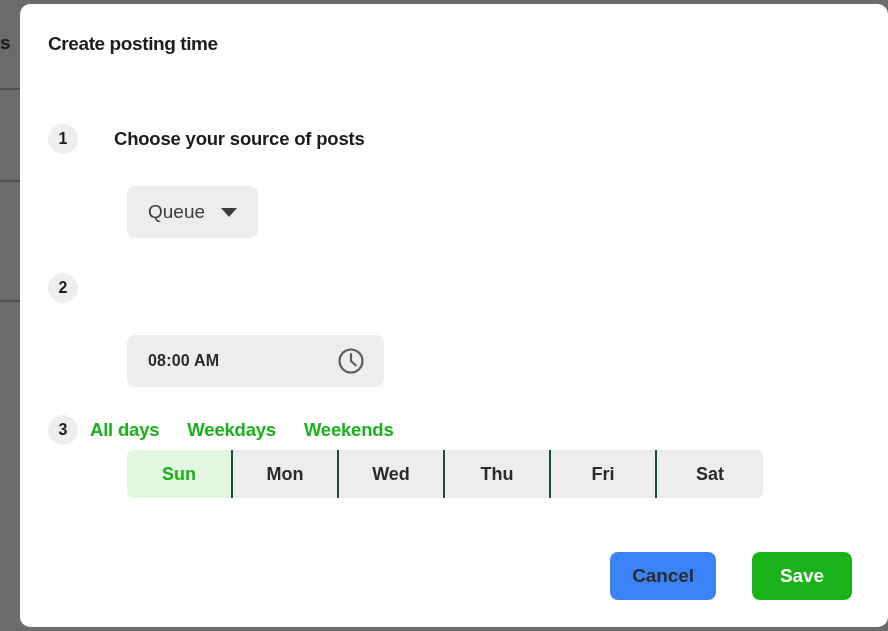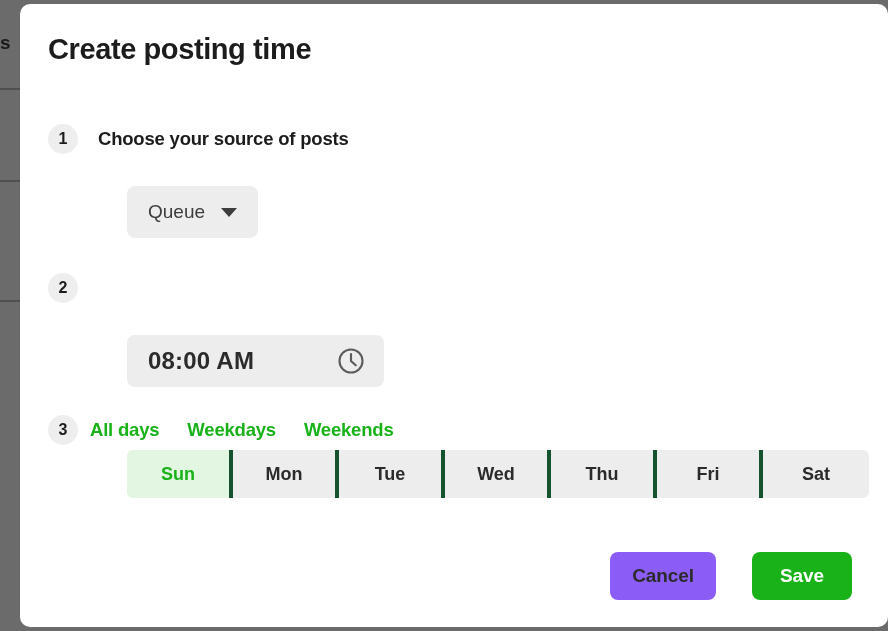--- a/index.html
+++ b/index.html
@@ -48,21 +48,21 @@
     background: #ffffff;
     border-radius: 10px;
     box-sizing: border-box;
     overflow: hidden;
   }
 
   #modal-title {
     position: absolute;
     left: 28px;
     top: 29px;
-    font-size: 29px;
+    font-size: 19px;
     font-weight: bold;
     color: #1c1c1c;
     letter-spacing: -0.4px;
   }
 
   
   .step {
     position: absolute;
     left: 28px;
   }
@@ -78,21 +78,21 @@
     background: #eeeeee;
     color: #1c1c1c;
     font-size: 16px;
     font-weight: bold;
     display: flex;
     align-items: center;
     justify-content: center;
     flex: none;
   }
   .step-title {
-    margin-left: 20px;
+    margin-left: 36px;
     font-size: 18.5px;
     font-weight: bold;
     color: #1c1c1c;
     letter-spacing: -0.2px;
     white-space: nowrap;
   }
 
   
   .quick-links {
     display: flex;
@@ -145,21 +145,21 @@
     background: #ededed;
     border-radius: 8px;
     display: flex;
     align-items: center;
     justify-content: space-between;
     padding: 0 18px 0 21px;
     box-sizing: border-box;
     cursor: pointer;
   }
   #time-value {
-    font-size: 24px;
+    font-size: 16px;
     font-weight: bold;
     color: #2b2b2b;
     letter-spacing: 0.2px;
   }
 
   
   #days-row {
     position: absolute;
     left: 79px;
     top: 35px;
@@ -169,21 +169,21 @@
     width: 106px;
     height: 48px;
     background: #ededed;
     display: flex;
     align-items: center;
     justify-content: center;
     font-size: 18px;
     font-weight: bold;
     color: #2b2b2b;
     cursor: pointer;
-    border-right: 4px solid #14532d;
+    border-right: 2px solid #14532d;
     box-sizing: border-box;
   }
   .day-tab:last-child { border-right: none; }
   .day-tab:first-child {
     border-top-left-radius: 6px;
     border-bottom-left-radius: 6px;
   }
   .day-tab:last-child {
     border-top-right-radius: 6px;
     border-bottom-right-radius: 6px;
@@ -209,21 +209,21 @@
     align-items: center;
     justify-content: center;
     font-size: 19px;
     font-weight: bold;
     cursor: pointer;
     box-sizing: border-box;
     letter-spacing: -0.1px;
   }
   #cancel-button {
     width: 106px;
-    background: #8b5cf6;
+    background: #3b82f6;
     color: #2b2b2b;
   }
   #save-button {
     width: 100px;
     background: #19b219;
     color: #ffffff;
     margin-left: 16px;
   }
 </style>
 </head>
@@ -275,21 +275,20 @@
       <div class="quick-links">
         <span class="quick-link">All days</span>
         <span class="quick-link">Weekdays</span>
         <span class="quick-link">Weekends</span>
       </div>
     </div>
 
     <div id="days-row">
       <div class="day-tab selected">Sun</div>
       <div class="day-tab">Mon</div>
-      <div class="day-tab">Tue</div>
       <div class="day-tab">Wed</div>
       <div class="day-tab">Thu</div>
       <div class="day-tab">Fri</div>
       <div class="day-tab">Sat</div>
     </div>
   </div>
 
   <div id="footer">
     <div class="btn" id="cancel-button">Cancel</div>
     <div class="btn" id="save-button">Save</div>

